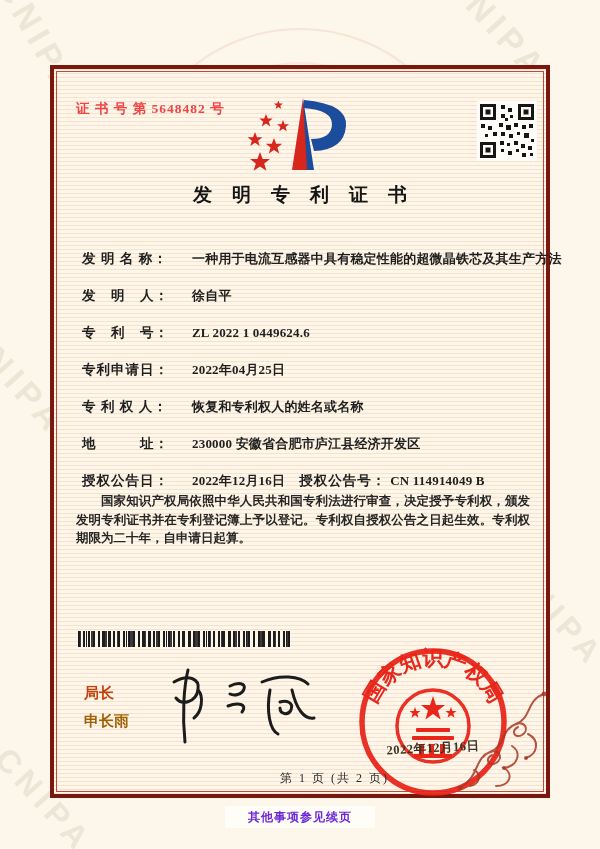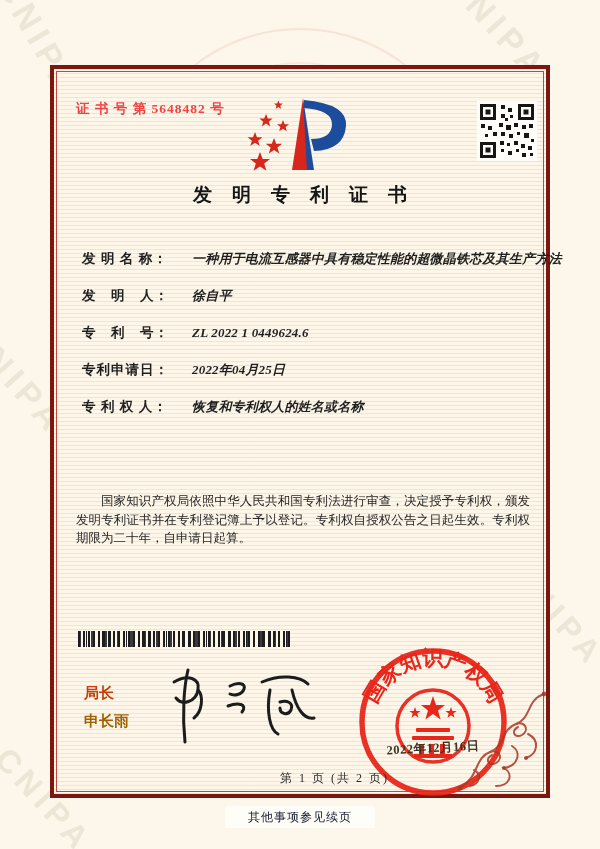--- a/index.html
+++ b/index.html
@@ -42,28 +42,28 @@
   .logo { position:absolute; left:240px; top:94px; }
   .qr { position:absolute; left:477px; top:101px; }
   .title {
     position:absolute; left:50px; top:182px; width:500px; text-align:center;
     font-size:19px; letter-spacing:20px; text-indent:20px; font-weight:600; color:#151515;
   }
   
   .fields { position:absolute; left:82px; top:250px; width:450px; }
   .field-row { height:37px; white-space:nowrap; font-size:13.5px; font-weight:600; }
   .field-label { display:inline-block; width:110px; letter-spacing:1px; }
-  .field-value { font-size:13px; letter-spacing:0.2px;font-style:italic; }
+  .field-value { font-size:13px; letter-spacing:0.2px; }
   .grant-pair2 { margin-left:14px; }
   .grant-pair2 .field-label { width:auto; margin-right:4px; }
   
   .body-text {
     position:absolute; left:76px; top:492px; width:454px;
     font-size:12.5px; line-height:18.5px; text-align:justify; color:#262626;
-    font-weight:400;
+    font-weight:700;
   }
   .body-text p { text-indent:2em; margin:0; }
   
   .barcode {
     position:absolute; left:78px; top:631px; width:212px; height:16px;
     background:
       repeating-linear-gradient(90deg,#1d1d1d 0 2px, rgba(0,0,0,0) 2px 5px),
       repeating-linear-gradient(90deg,#1d1d1d 0 1px, rgba(0,0,0,0) 1px 8px),
       repeating-linear-gradient(90deg,#3a3a3a 0 3px, rgba(0,0,0,0) 3px 13px),
       #fdf6e9;
@@ -73,21 +73,21 @@
   .signature { position:absolute; left:158px; top:656px; }
   .seal { position:absolute; left:356px; top:644px; }
   .seal-date {
     position:absolute; left:368px; top:740px; width:130px; text-align:center;
     font-size:12.5px; font-weight:bold; color:#3c3426; transform:rotate(-3deg);
     letter-spacing:0.5px;
   }
   .page-number { position:absolute; left:50px; top:770px; width:569px; text-align:center; font-size:12px; color:#2b2b2b; letter-spacing:2px; }
   .note {
     position:absolute; left:225px; top:806px; width:150px; height:22px; line-height:22px;
-    text-align:center; background:#fffdf7; font-size:12px; color:#0f172a; letter-spacing:1px; font-weight:400;
+    text-align:center; background:#fffdf7; font-size:12px; color:#6d28d9; letter-spacing:1px; font-weight:700;
   }
   .ornament { position:absolute; left:452px; top:690px; }
 </style>
 </head>
 <body>
 
 <div class="page">
 
   <div class="wm wm1">CNIPA</div>
   <div class="wm wm2">CNIPA</div>
@@ -177,20 +177,26 @@
     </div>
     <div class="field-row">
       <span class="field-label">专　利　号：</span><span class="field-value">ZL 2022 1 0449624.6</span>
     </div>
     <div class="field-row">
       <span class="field-label">专利申请日：</span><span class="field-value">2022年04月25日</span>
     </div>
     <div class="field-row">
       <span class="field-label">专 利 权 人：</span><span class="field-value">恢复和专利权人的姓名或名称</span>
     </div>
+    <div class="field-row">
+      <span class="field-label">地　　　址：</span><span class="field-value">230000 安徽省合肥市庐江县经济开发区</span>
+    </div>
+    <div class="field-row">
+      <span><span class="field-label">授权公告日：</span><span class="field-value">2022年12月16日</span></span><span class="grant-pair2"><span class="field-label">授权公告号：</span><span class="field-value">CN 114914049 B</span></span>
+    </div>
   </div>
 
   <div class="body-text">
     <p>国家知识产权局依照中华人民共和国专利法进行审查，决定授予专利权，颁发发明专利证书并在专利登记簿上予以登记。专利权自授权公告之日起生效。专利权期限为二十年，自申请日起算。</p>
   </div>
 
   <div class="barcode"></div>
 
   <div class="director-title">局长</div>
   <div class="director-name">申长雨</div>

